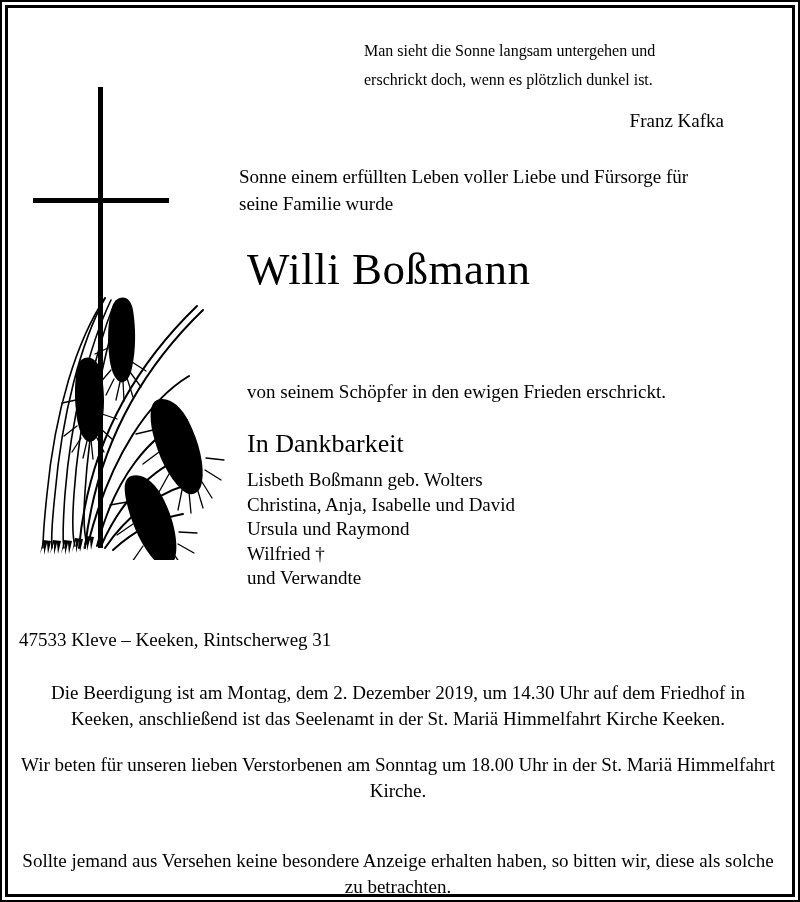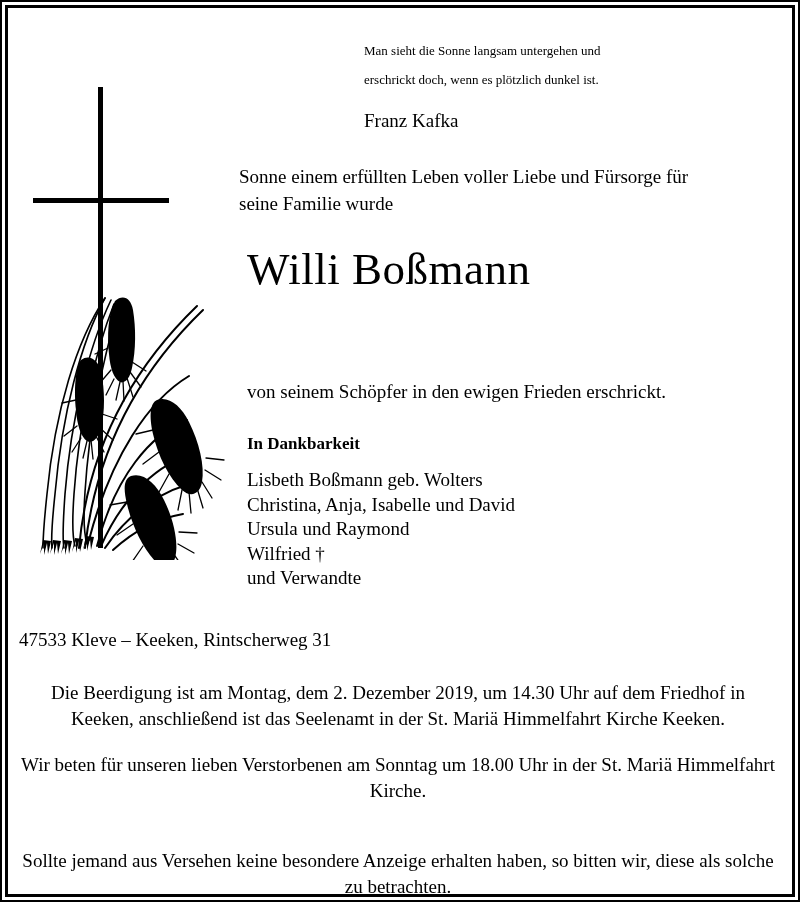--- a/index.html
+++ b/index.html
@@ -56,32 +56,32 @@
     height: 490px;
   }
   .artwork svg { display: block; }
 
   
   .quote {
     position: absolute;
     left: 364px;
     top: 36px;
     width: 366px;
-    font-size: 13px;
+    font-size: 16px;
     line-height: 29px;
     text-align: left;
   }
   .quote-author {
     position: absolute;
     left: 364px;
     top: 106px;
     width: 360px;
     font-size: 19px;
     line-height: 29px;
-    text-align: left;
+    text-align: right;
   }
 
   .intro {
     position: absolute;
     left: 239px;
     top: 163px;
     width: 490px;
     font-size: 19px;
     line-height: 27px;
   }
@@ -118,23 +118,22 @@
     font-size: 19px;
     line-height: 27px;
     white-space: nowrap;
   }
 
   .gratitude {
     position: absolute;
     left: 247px;
     top: 430px;
     width: 400px;
-    font-size: 17px;
-    line-height: 27px;
-    font-weight: bold;
+    font-size: 26px;
+    line-height: 27px;
   }
 
   .family {
     position: absolute;
     left: 247px;
     top: 468px;
     width: 470px;
     font-size: 19px;
     line-height: 24.5px;
   }

